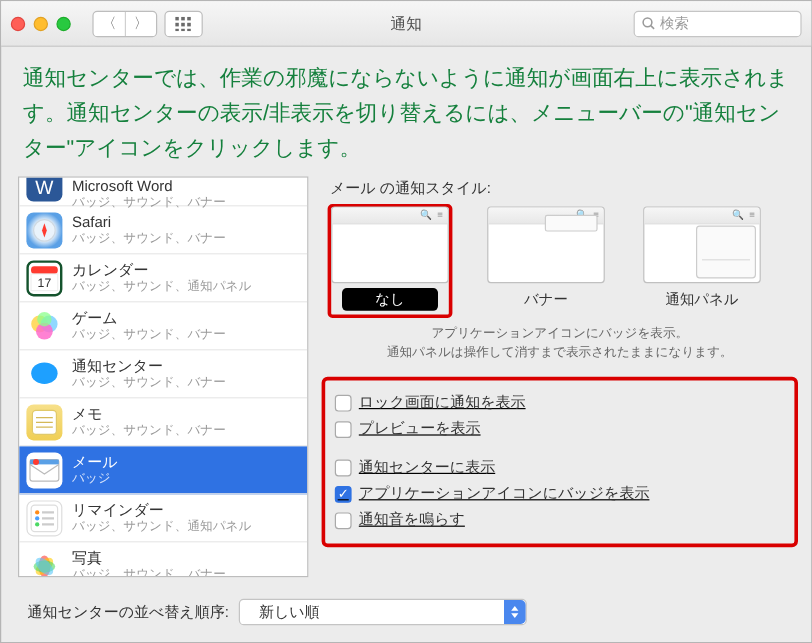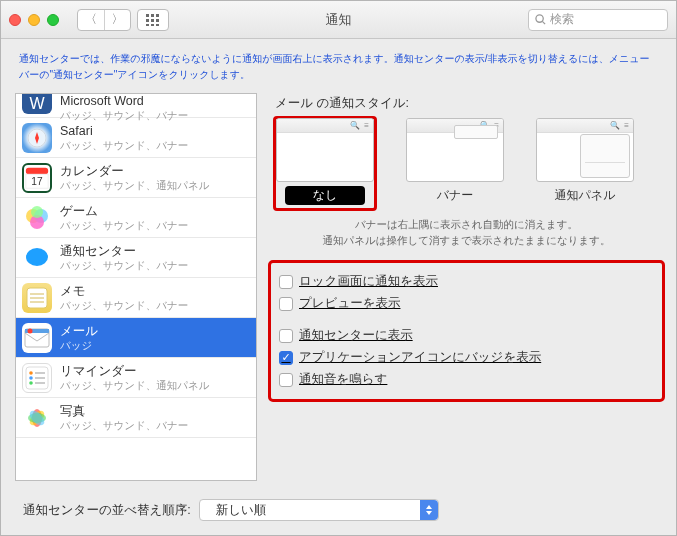--- a/index.html
+++ b/index.html
@@ -57,21 +57,21 @@
   }
   .searchbox {
     margin-left: auto;
     width: 140px; height: 22px;
     border: 1px solid #c5c5c5; border-radius: 4px; background: #fff;
     display: flex; align-items: center; gap: 4px; padding: 0 6px;
     font-size: 12px; color: #9a9a9a;
   }
   
   .desc {
-    font-size: 10px; color: #1d4ed8;
+    font-size: 18px; color: #15803d;
     padding: 12px 18px 10px 18px;
     line-height: 1.6;
   }
   
   .main {
     display: flex; flex: 1;
     padding: 0 14px 8px 14px;
     gap: 14px;
     min-height: 0;
   }
@@ -390,21 +390,21 @@
             <div class="topbar">
                 <span>🔍</span>
                 <span>≡</span>
               </div>
             <div class="alert"></div>
           </div>
           <div class="style-label">通知パネル</div>
         </div>
       </div>
       <div class="hint">
-        <span>バナーは右上隅に表示され自動的に消えます。</span><br>
+        <span>アプリケーションアイコンにバッジを表示。</span><br>
         <span>通知パネルは操作して消すまで表示されたままになります。</span>
       </div>
 
       <div class="opts-box">
         <div class="chk-row">
           <span class="chk"></span>
           <span>ロック画面に通知を表示</span>
         </div>
         <div class="chk-row">
           <span class="chk"></span>

